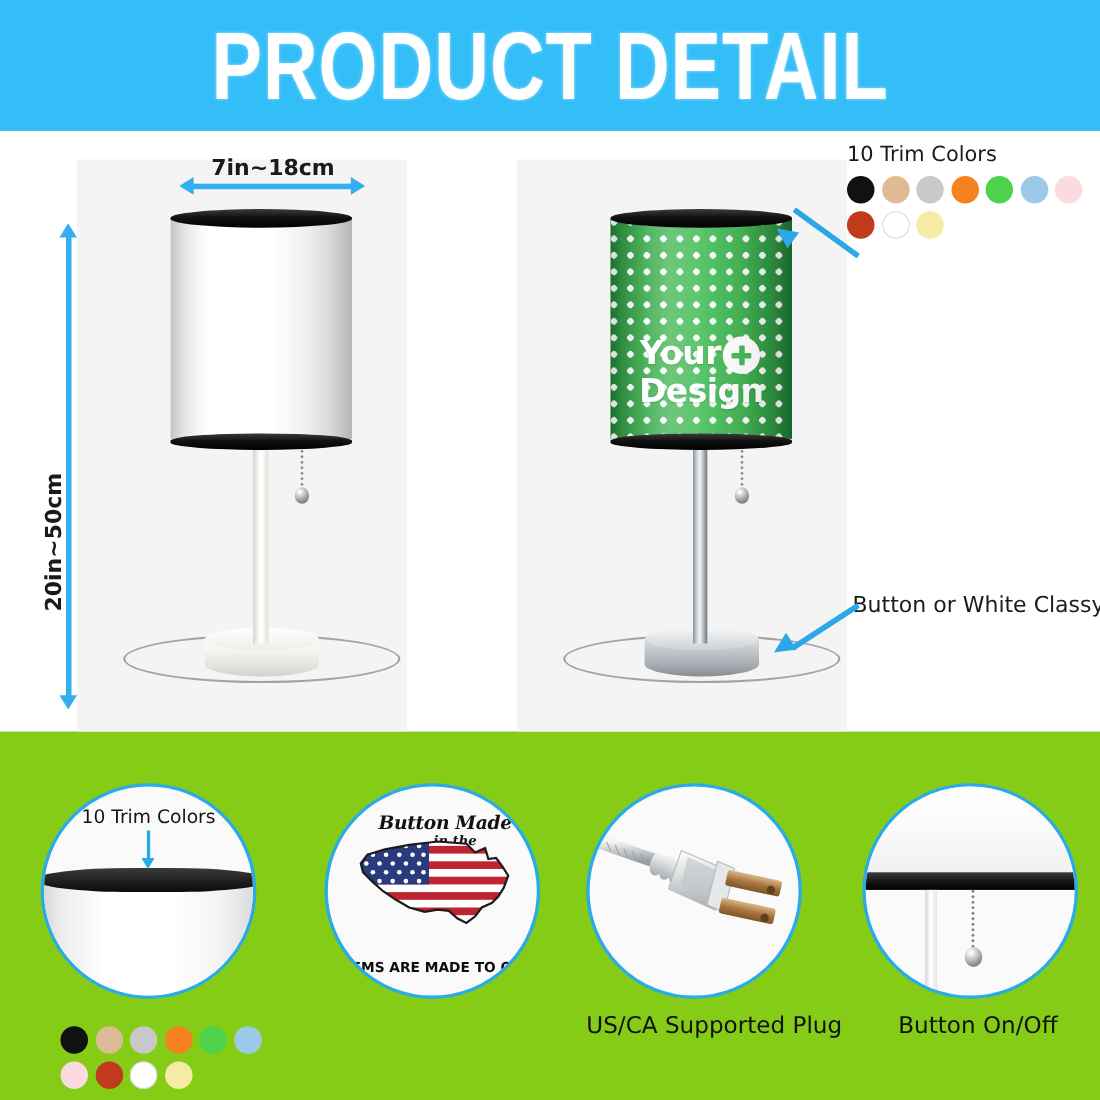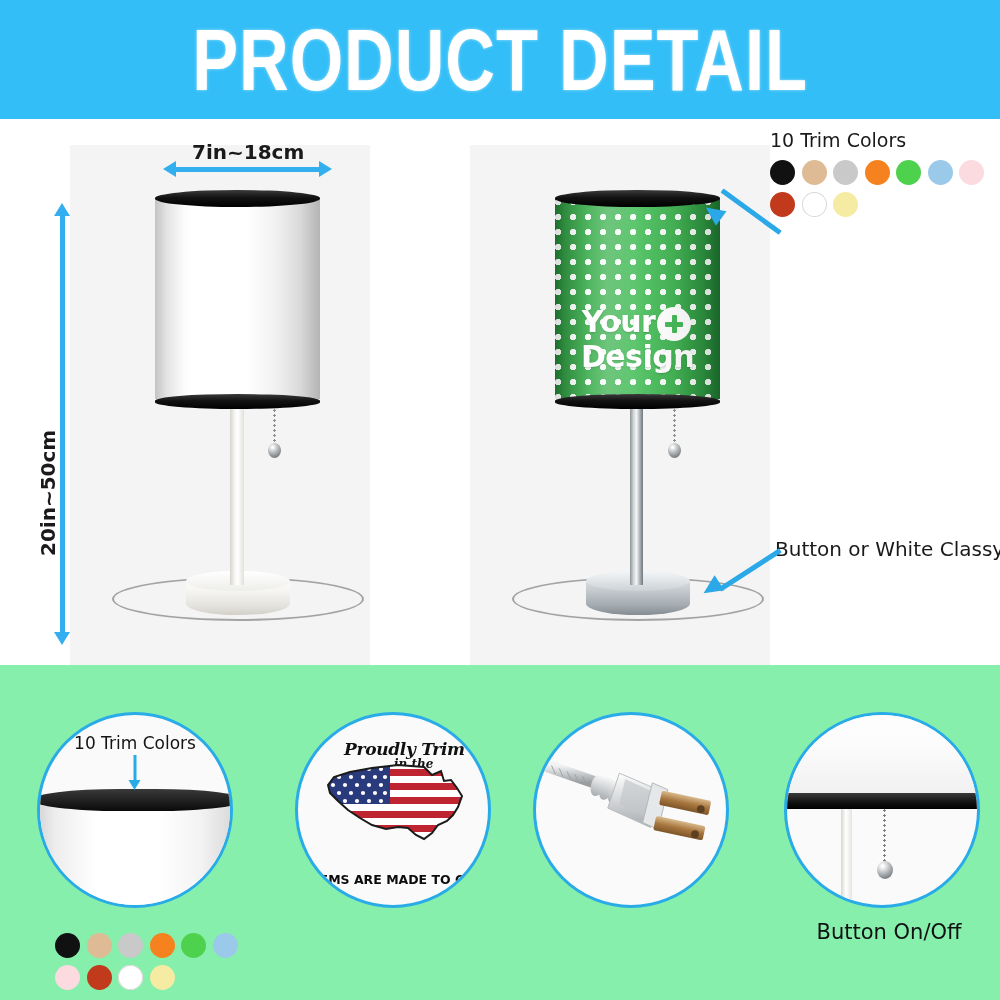--- a/index.html
+++ b/index.html
@@ -2,21 +2,21 @@
 <html><head>
 <meta charset="utf-8">
 <style>
   * { box-sizing: border-box; margin: 0; padding: 0; }
   html, body {
     width: 1000px; height: 1000px;
     font-family: "Liberation Sans", sans-serif;
     background: #ffffff;
     overflow: hidden;
   }
-  #page { position: relative; width: 1000px; height: 1000px; background: #86efac; }
+  #page { position: relative; width: 1000px; height: 1000px; background: #84cc16; }
 
   
   .banner {
     position: absolute; left: 0; top: 0; width: 1000px; height: 119px;
     background: #33BEF7;
     display: flex; align-items: center; justify-content: center;
   }
   .banner-title {
     color: #ffffff;
     font-family: "Liberation Sans", sans-serif;
@@ -395,21 +395,21 @@
           <div class="swatch" style="background: rgb(251, 218, 224);"></div>
           <div class="swatch" style="background: rgb(193, 58, 28);"></div>
           <div class="swatch border" style="background: rgb(255, 255, 255);"></div>
           <div class="swatch" style="background: rgb(245, 235, 162);"></div>
         </div>
     </div>
 
     <div class="feature" style="left:295px; width:210px;">
       <div class="circle">
         <div class="usa-wrap">
-          <div class="usa-made">Proudly Trim</div>
+          <div class="usa-made">Button Made</div>
           <div class="usa-inthe">in the</div>
           <svg class="usa-map" viewBox="0 0 152 92">
             <defs>
               <clipPath id="usaclip">
                 <path d="M8,30 L14,22 L30,17 L52,13 L78,10 L104,12 L112,20 L121,16 L124,26 L131,25 L137,33
                          L142,41 L138,52 L133,60 L127,66 L118,70 L112,78 L104,84 L96,80 L88,73 L78,72
                          L66,74 L52,70 L40,63 L28,55 L18,46 L10,38 Z"></path>
               </clipPath>
             </defs>
             <g clip-path="url(#usaclip)">
@@ -509,20 +509,21 @@
           <path d="M92,66 L122,80 L115,106 L86,92 Z" fill="#c2c6c8" opacity="0.65"></path>
 
           <path d="M120,70 L136,77 L126,118 L110,111 Z" fill="#e5e7e8" stroke="#b2b6b8" stroke-width="1"></path>
 
           <rect x="130" y="78" width="52" height="15" rx="2.5" fill="url(#prong)" transform="rotate(12 130 78)"></rect>
           <rect x="124" y="104" width="52" height="15" rx="2.5" fill="url(#prong)" transform="rotate(12 124 104)"></rect>
           <ellipse cx="170" cy="97" rx="4" ry="4" fill="#5d4022"></ellipse>
           <ellipse cx="164" cy="123" rx="4" ry="4" fill="#5d4022"></ellipse>
         </svg>
       </div>
+      <div class="feature-caption cap-left">US/CA Supported Plug</div>
     </div>
 
     <div class="feature" style="left:784px; width:210px;">
       <div class="circle">
         <div class="p4-shade"></div>
         <div class="p4-trim"></div>
         <div class="p4-pole"></div>
         <div class="p4-chain"></div>
         <div class="p4-ball"></div>
       </div>

